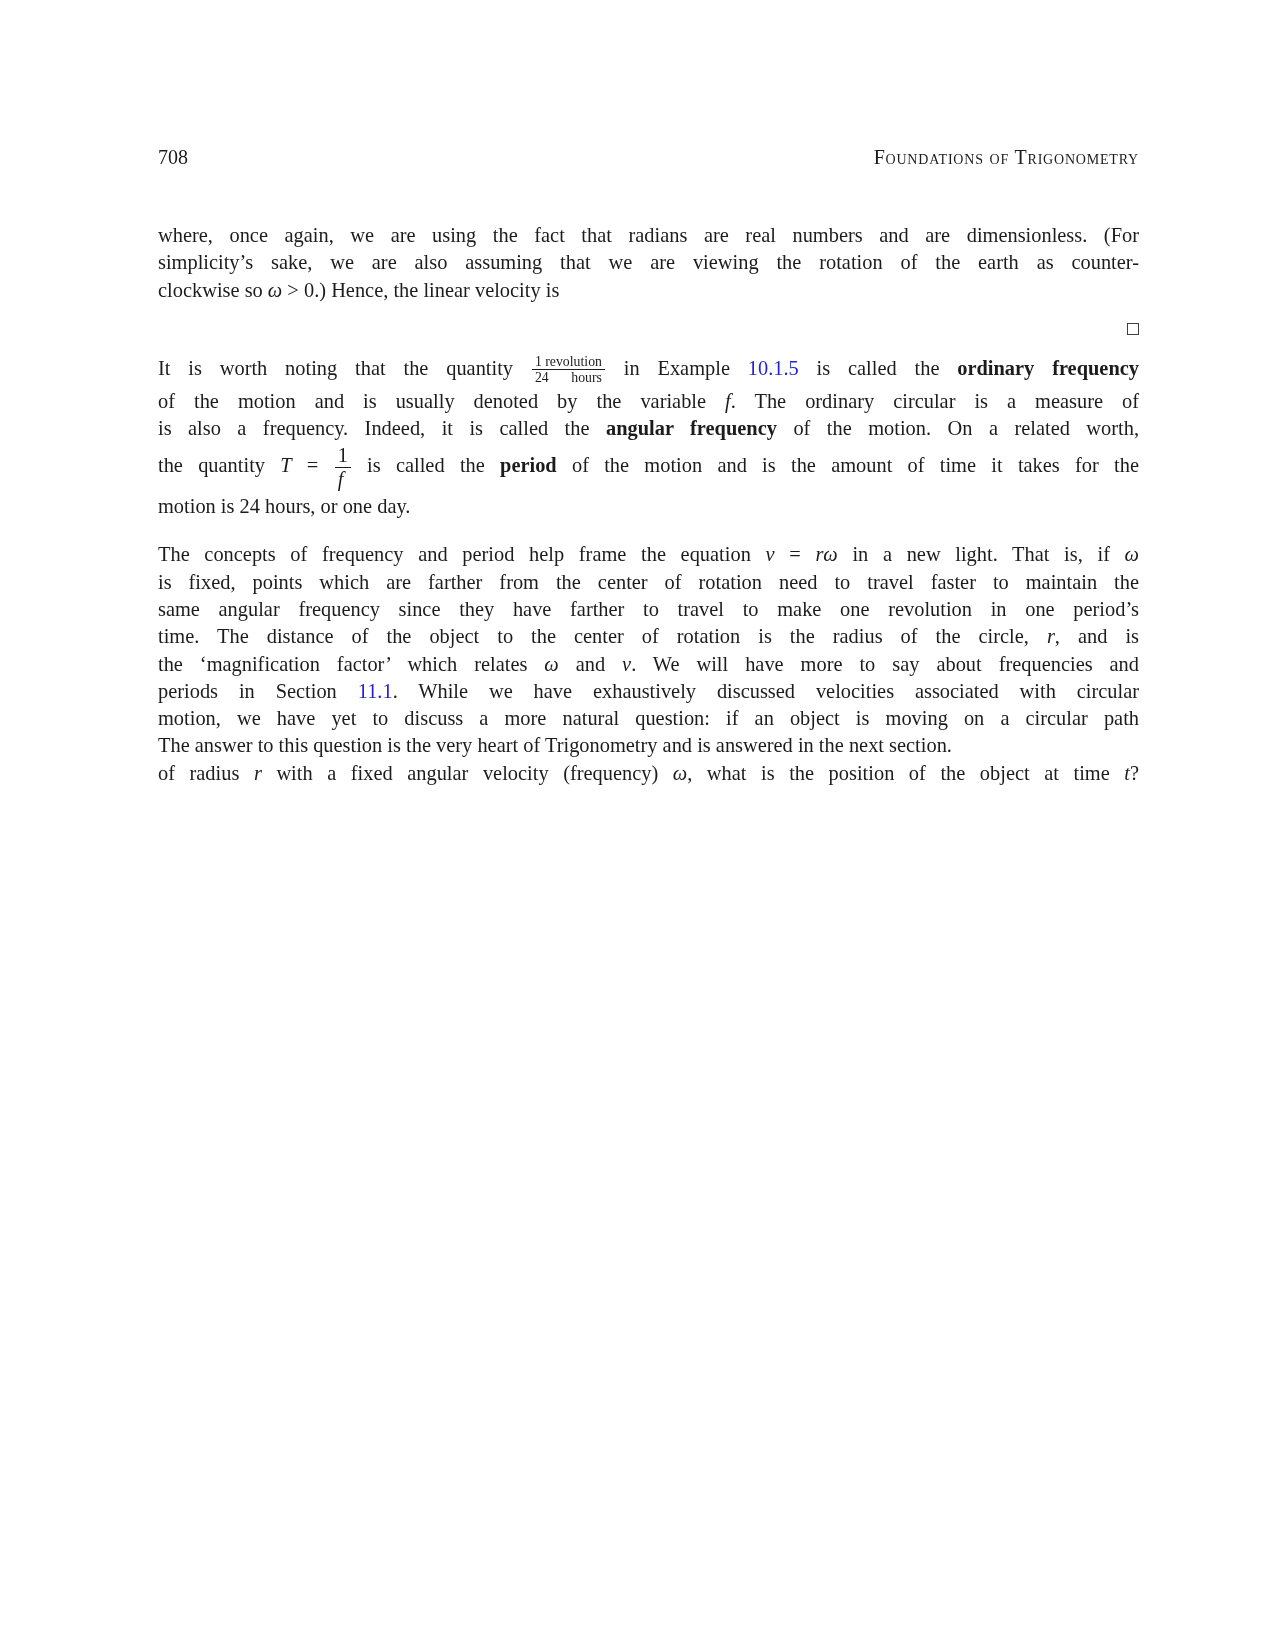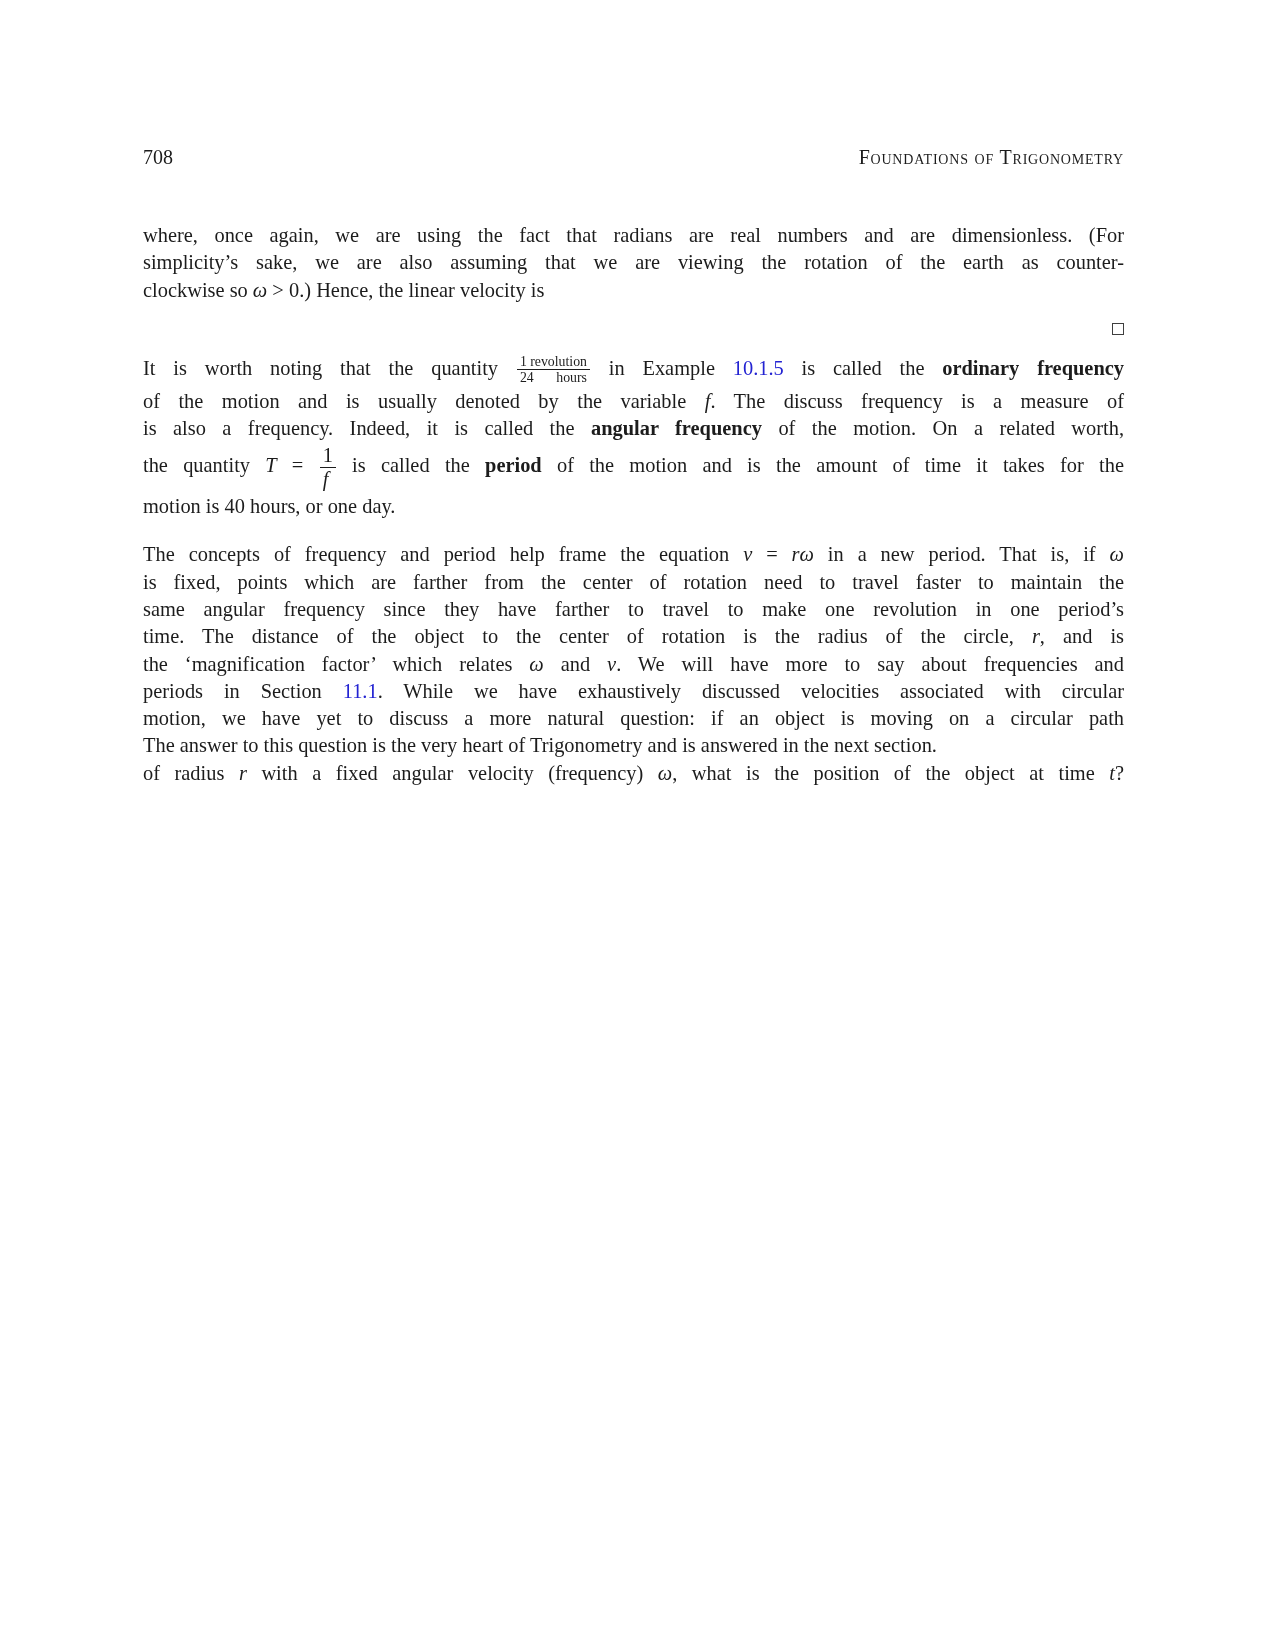--- a/index.html
+++ b/index.html
@@ -4,21 +4,21 @@
 <style>
   :root { --link-color:#2323d2; --text-color:#1c1c1c; }
   * { box-sizing:border-box; }
   html,body { margin:0; padding:0; }
   body {
     width:1275px; height:1650px; background:#ffffff;
     font-family:"Liberation Serif","DejaVu Serif",serif;
     color:var(--text-color);
   }
   .page { position:relative; width:1275px; height:1650px; overflow:hidden; background:#ffffff; }
-  .content { position:absolute; left:143px; top:0; width:981px; }
+  .content { position:absolute; left:158px; top:0; width:981px; }
 
   .running-header {
     display:flex; justify-content:space-between; align-items:baseline;
     margin-top:146px; font-size:20px;
   }
   .running-title { font-variant:small-caps; letter-spacing:0.8px; }
 
   .para .line {
     font-size:20.4px; line-height:27.3px;
     text-align:justify; text-align-last:justify; -moz-text-align-last:justify;
@@ -60,28 +60,28 @@
       <div class="line last"><span>clockwise so </span><span class="it">ω</span><span> &gt; 0.) Hence, the linear velocity is</span></div>
     </div>
 
 
     <div class="qed-row">
       <span class="qed"></span>
     </div>
 
     <div class="para p2">
       <div class="line"><span>It is worth noting that the quantity </span><span class="frac small"><span class="fnum">1 revolution</span><span class="fden">24 hours</span></span><span> in Example </span><span class="link">10.1.5</span><span> is called the </span><span class="bf">ordinary frequency</span></div>
-      <div class="line"><span>of the motion and is usually denoted by the variable </span><span class="it">f</span><span>. The discuss frequency is a measure of</span></div>
+      <div class="line"><span>of the motion and is usually denoted by the variable </span><span class="it">f</span><span>. The ordinary circular is a measure of</span></div>
       <div class="line"><span>is also a frequency. Indeed, it is called the </span><span class="bf">angular frequency</span><span> of the motion. On a related worth,</span></div>
       <div class="line"><span>the quantity </span><span class="it">T</span><span> = </span><span class="frac"><span class="fnum">1</span><span class="fden it">f</span></span><span> is called the </span><span class="bf">period</span><span> of the motion and is the amount of time it takes for the</span></div>
-      <div class="line last"><span>motion is 40 hours, or one day.</span></div>
+      <div class="line last"><span>motion is 24 hours, or one day.</span></div>
     </div>
 
     <div class="para p3">
-      <div class="line"><span>The concepts of frequency and period help frame the equation </span><span class="it">v</span><span> = </span><span class="it">rω</span><span> in a new period. That is, if </span><span class="it">ω</span></div>
+      <div class="line"><span>The concepts of frequency and period help frame the equation </span><span class="it">v</span><span> = </span><span class="it">rω</span><span> in a new light. That is, if </span><span class="it">ω</span></div>
       <div class="line"><span>is fixed, points which are farther from the center of rotation need to travel faster to maintain the</span></div>
       <div class="line"><span>same angular frequency since they have farther to travel to make one revolution in one period’s</span></div>
       <div class="line"><span>time. The distance of the object to the center of rotation is the radius of the circle, </span><span class="it">r</span><span>, and is</span></div>
       <div class="line"><span>the ‘magnification factor’ which relates </span><span class="it">ω</span><span> and </span><span class="it">v</span><span>. We will have more to say about frequencies and</span></div>
       <div class="line"><span>periods in Section </span><span class="link">11.1</span><span>. While we have exhaustively discussed velocities associated with circular</span></div>
       <div class="line"><span>motion, we have yet to discuss a more natural question: if an object is moving on a circular path</span></div>
       <div class="line last"><span>The answer to this question is the very heart of Trigonometry and is answered in the next section.</span></div>
       <div class="line"><span>of radius </span><span class="it">r</span><span> with a fixed angular velocity (frequency) </span><span class="it">ω</span><span>, what is the position of the object at time </span><span class="it">t</span><span>?</span></div>
     </div>
 

